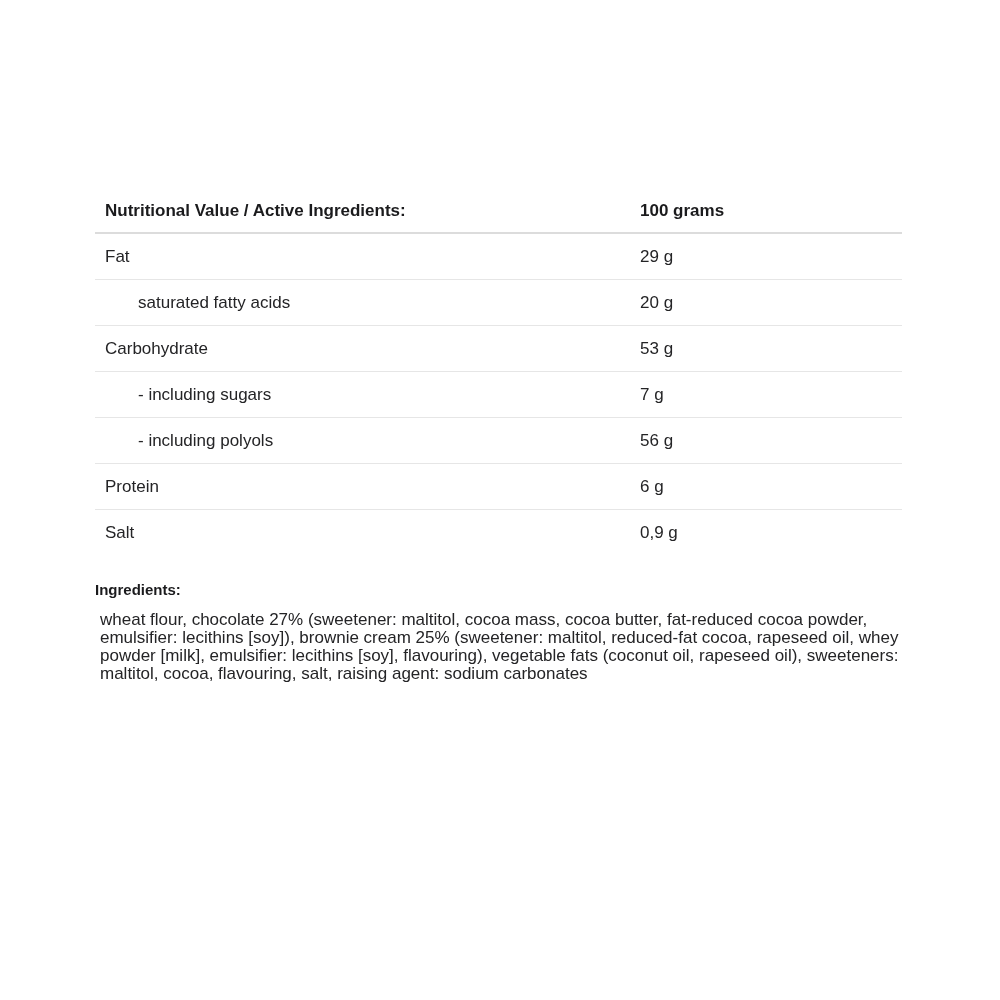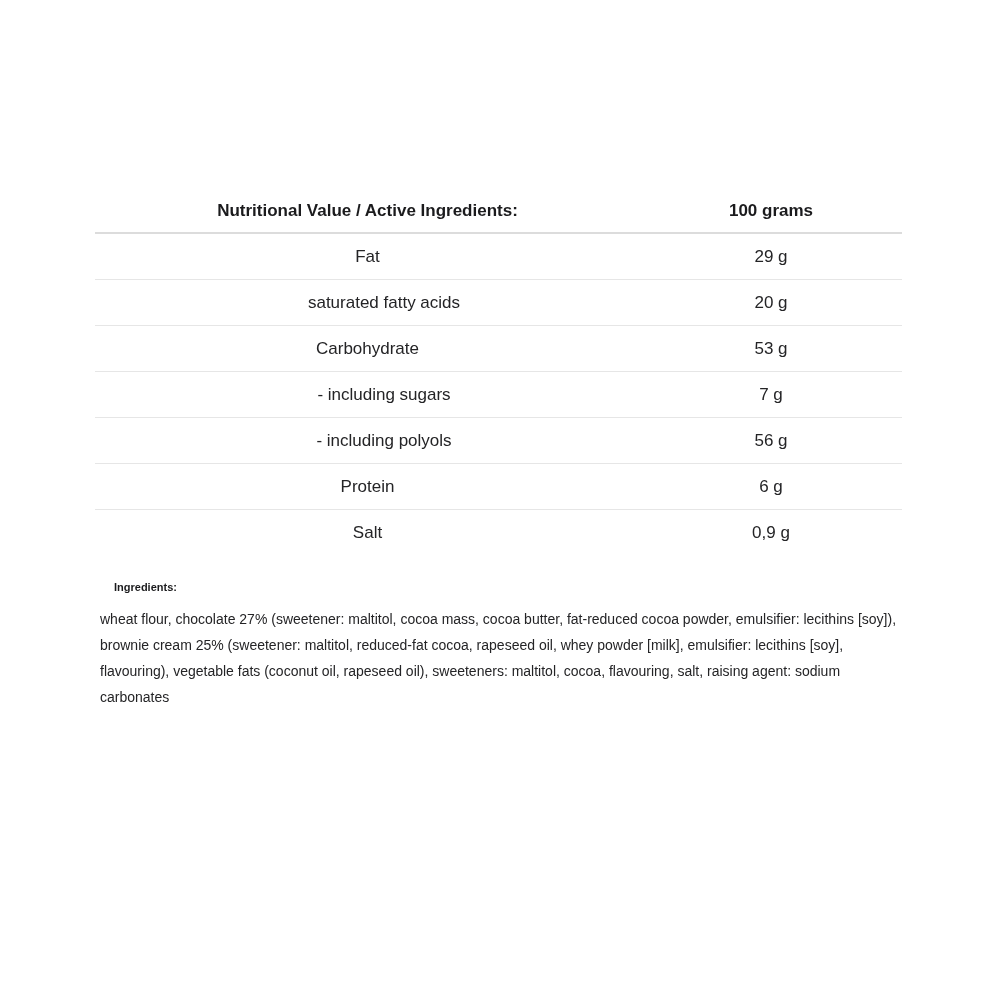--- a/index.html
+++ b/index.html
@@ -19,21 +19,21 @@
     width: 807px;
   }
   table.nutrition {
     width: 100%;
     border-collapse: collapse;
     font-size: 17px;
     table-layout: fixed;
   }
   table.nutrition th,
   table.nutrition td {
-    text-align: center;
+    text-align: left;
     vertical-align: middle;
     padding: 0 0 0 10px;
   }
   table.nutrition col.label-col { width: 535px; }
   table.nutrition thead th {
     font-weight: bold;
     color: #1b1b1d;
     height: 42px;
     border-bottom: 2px solid #dcdcdc;
   }
@@ -43,30 +43,30 @@
     font-weight: normal;
     color: #242426;
   }
   table.nutrition tbody tr:last-child td {
     border-bottom: none;
   }
   table.nutrition tbody td.indent {
     padding-left: 43px;
   }
   .ingredients-heading {
-    margin: 26px 0 0 19px;
-    font-size: 11px;
+    margin: 26px 0 0 0;
+    font-size: 15px;
     font-weight: bold;
     color: #1b1b1d;
   }
   .ingredients-text {
     margin: 13px 0 0 5px;
     width: 800px;
-    font-size: 14px;
-    line-height: 26px;
+    font-size: 17px;
+    line-height: 18px;
     color: #242426;
   }
 </style>
 </head>
 <body>
 
 <div class="panel">
 
   <table class="nutrition">
     <colgroup>

